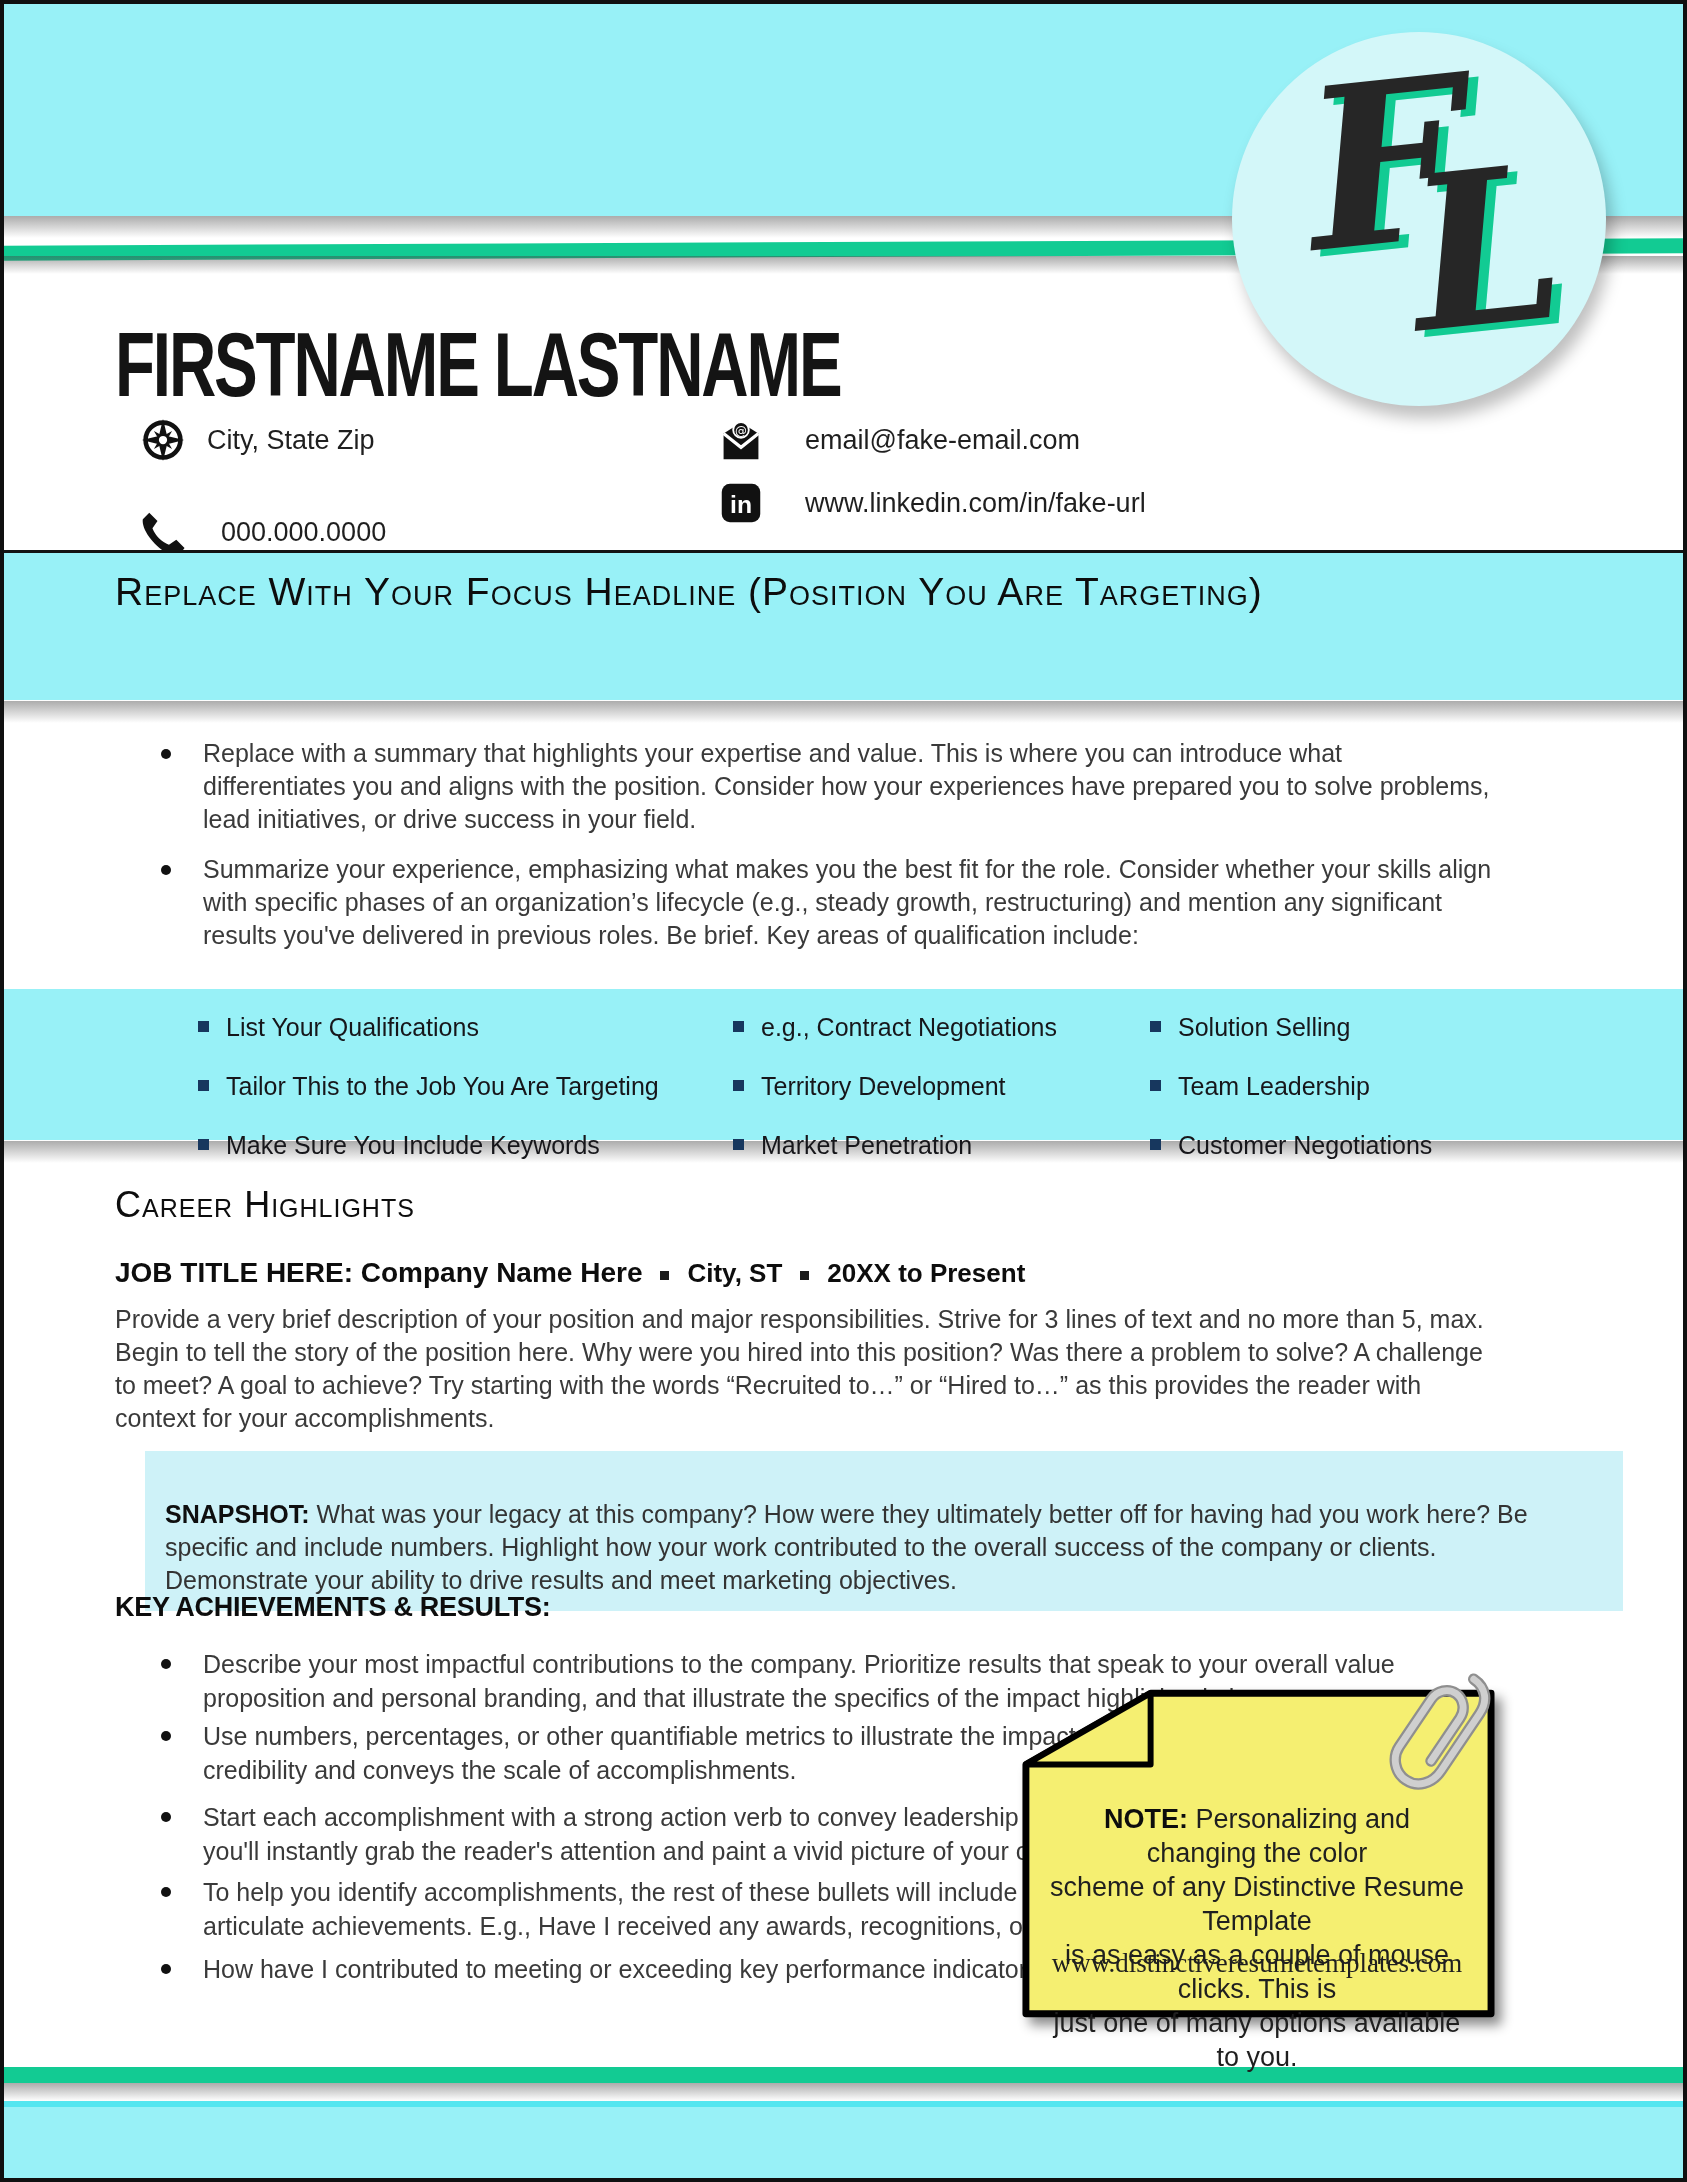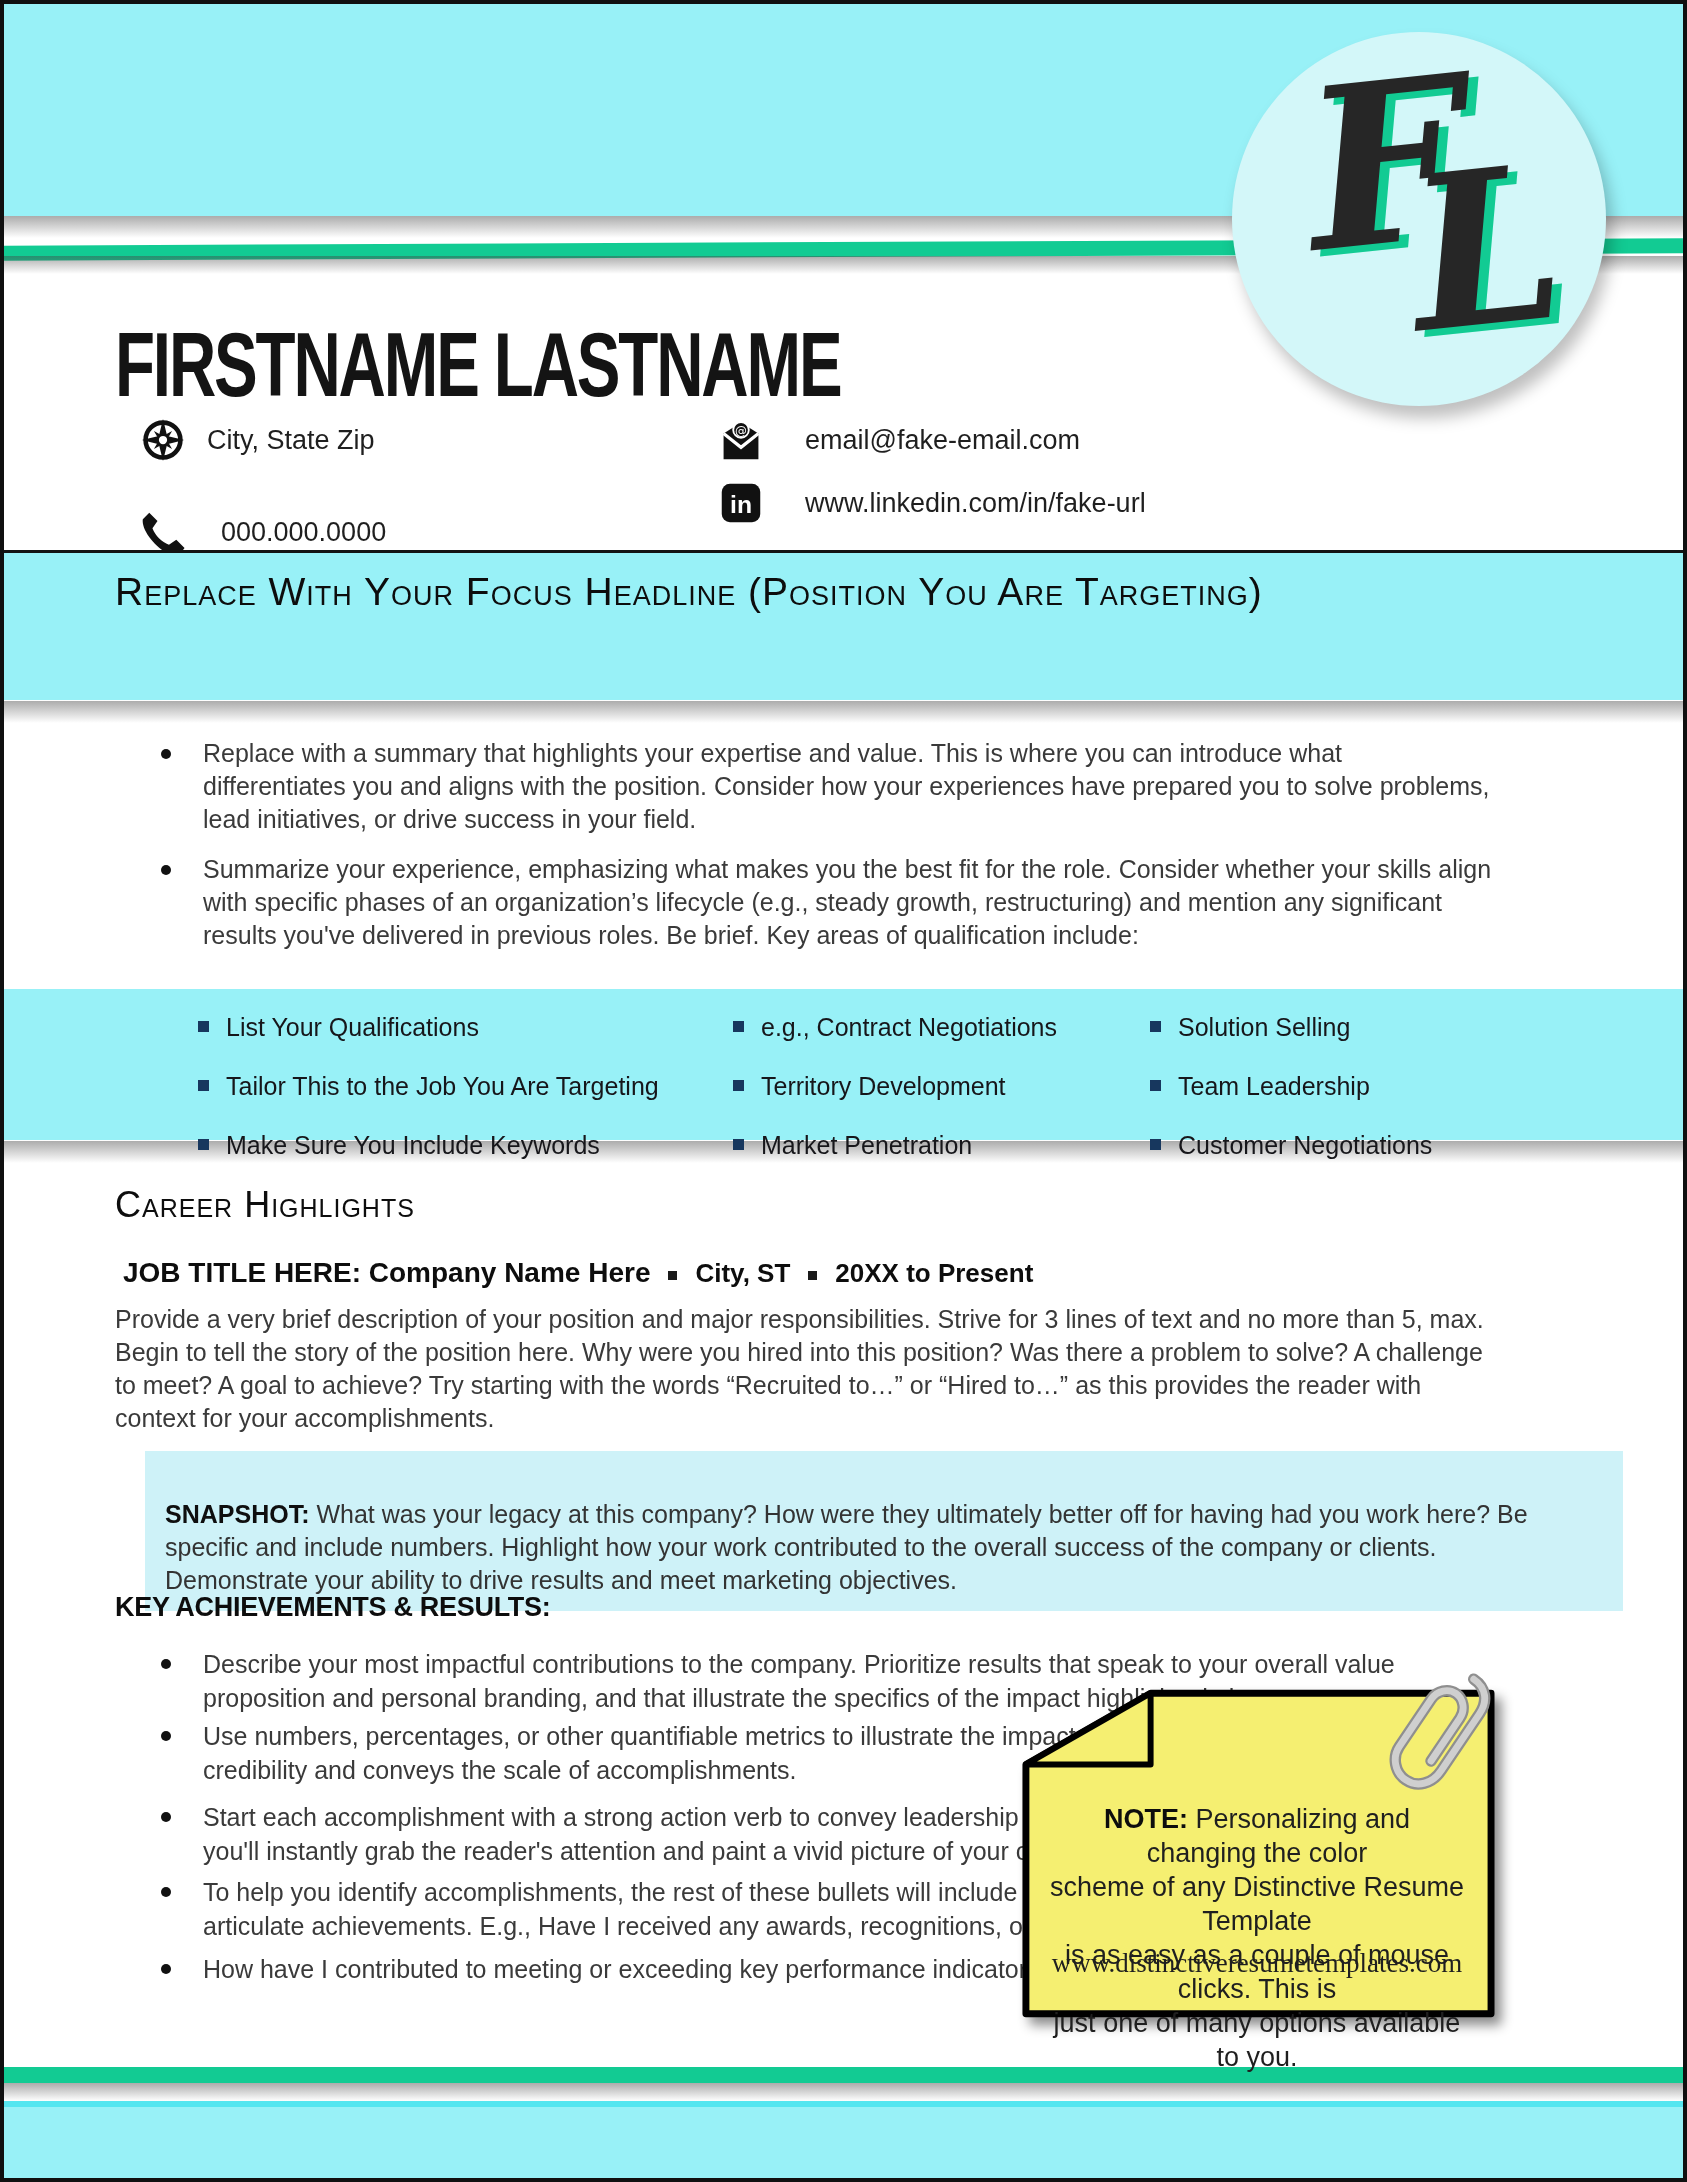--- a/index.html
+++ b/index.html
@@ -40,21 +40,21 @@
   
   .para{font-size:25px;line-height:33px;color:#3a3a3a;white-space:pre-line;}
   .bullet-item{display:flex;}
   .bullet-dot{width:10px;height:10px;border-radius:50%;background:#111;margin:12px 32px 0 46px;flex:0 0 10px;}
   .sq{width:11px;height:11px;background:#17375E;flex:0 0 11px;margin:11px 17px 0 0;}
   .qual-col{display:flex;flex-direction:column;gap:25px;}
   .qual-item{display:flex;font-size:25px;color:#16161a;line-height:34px;}
 
   .section-title{left:111px;top:1180px;font-size:36px;font-variant:small-caps;letter-spacing:1px;color:#0d0d0d;}
   .job-line{left:111px;top:1253px;display:flex;align-items:center;white-space:nowrap;}
-  .job-title{font-size:28px;font-weight:700;color:#0d0d0d;margin-left:8px;}
+  .job-title{font-size:28px;font-weight:700;color:#0d0d0d;}
   .job-meta{font-size:26px;font-weight:700;color:#0d0d0d;}
   .sep-sq{width:9px;height:9px;background:#1a1a1a;margin:4px 18px 0 18px;}
 
   .snapshot{left:105px;top:1447px;width:1438px;background:#CEF2F8;padding:14px 20px;
             font-size:25px;line-height:33px;color:#333;white-space:pre-line;margin-left:36px;}
   .snapshot b{color:#0f0f0f;}
   .ach-label{left:111px;top:1588px;font-size:27px;font-weight:700;color:#0d0d0d;letter-spacing:-0.3px;}
 
   
   .note{left:1014px;top:1685px;width:477px;height:329px;z-index:20;}

